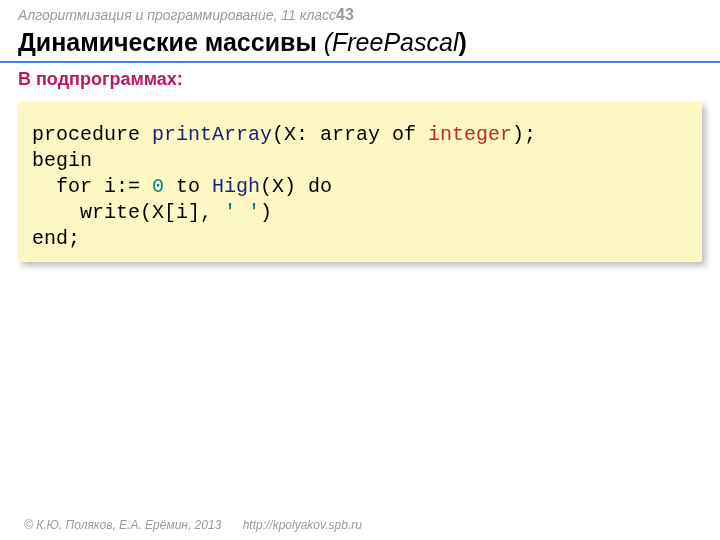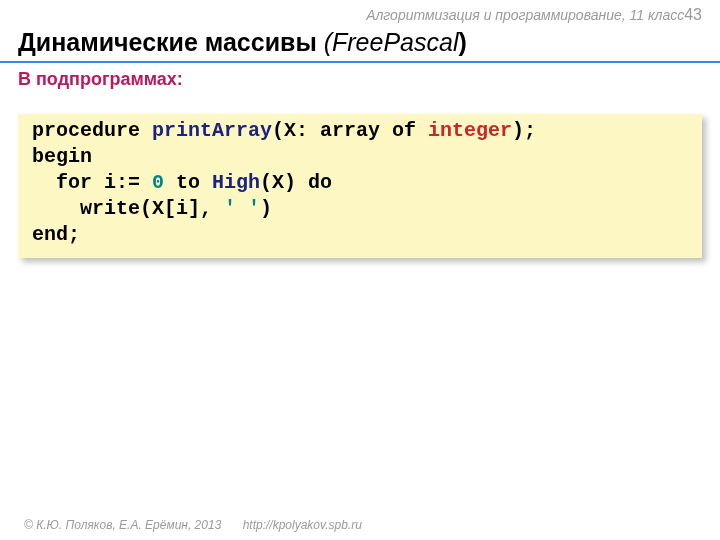--- a/index.html
+++ b/index.html
@@ -6,30 +6,30 @@
   body {
     width: 720px;
     height: 540px;
     background: #ffffff;
     font-family: Arial, sans-serif;
     position: relative;
     overflow: hidden;
   }
   .header {
     display: flex;
-    justify-content: flex-end;
+    justify-content: flex-start;
     align-items: center;
     padding: 6px 18px 2px 18px;
     color: #9b9b9b;
     font-style: italic;
     font-size: 14px;
   }
   .header .pagenum {
     font-style: normal;
-    font-weight: normal;
+    font-weight: bold;
     font-size: 16px;
     color: #9b9b9b;
   }
   .title-wrap {
     padding: 2px 18px 4px 18px;
     border-bottom: 2px solid #3b82f6;
   }
   .title {
     font-size: 25px;
     font-weight: bold;
@@ -39,27 +39,27 @@
     font-style: italic;
     font-weight: normal;
   }
   .subtitle {
     padding: 6px 18px 8px 18px;
     color: #be185d;
     font-weight: bold;
     font-size: 18px;
   }
   .codebox {
-    margin: 16px 18px;
+    margin: 4px 18px;
     background: #fdf7c4;
     box-shadow: 4px 4px 6px rgba(0,0,0,0.25);
-    padding: 4px 14px 10px 14px;
+    padding: 20px 14px 10px 14px;
     font-family: "Courier New", monospace;
     font-size: 20px;
-    font-weight: bold;
+    font-weight: normal;
     line-height: 1.3;
     color: #000;
     white-space: pre;
   }
   .kw-blue { color: #1a237e; }
   .kw-red  { color: #c62828; }
   .kw-teal { color: #00838f; }
   .footer {
     position: absolute;
     left: 6px;

